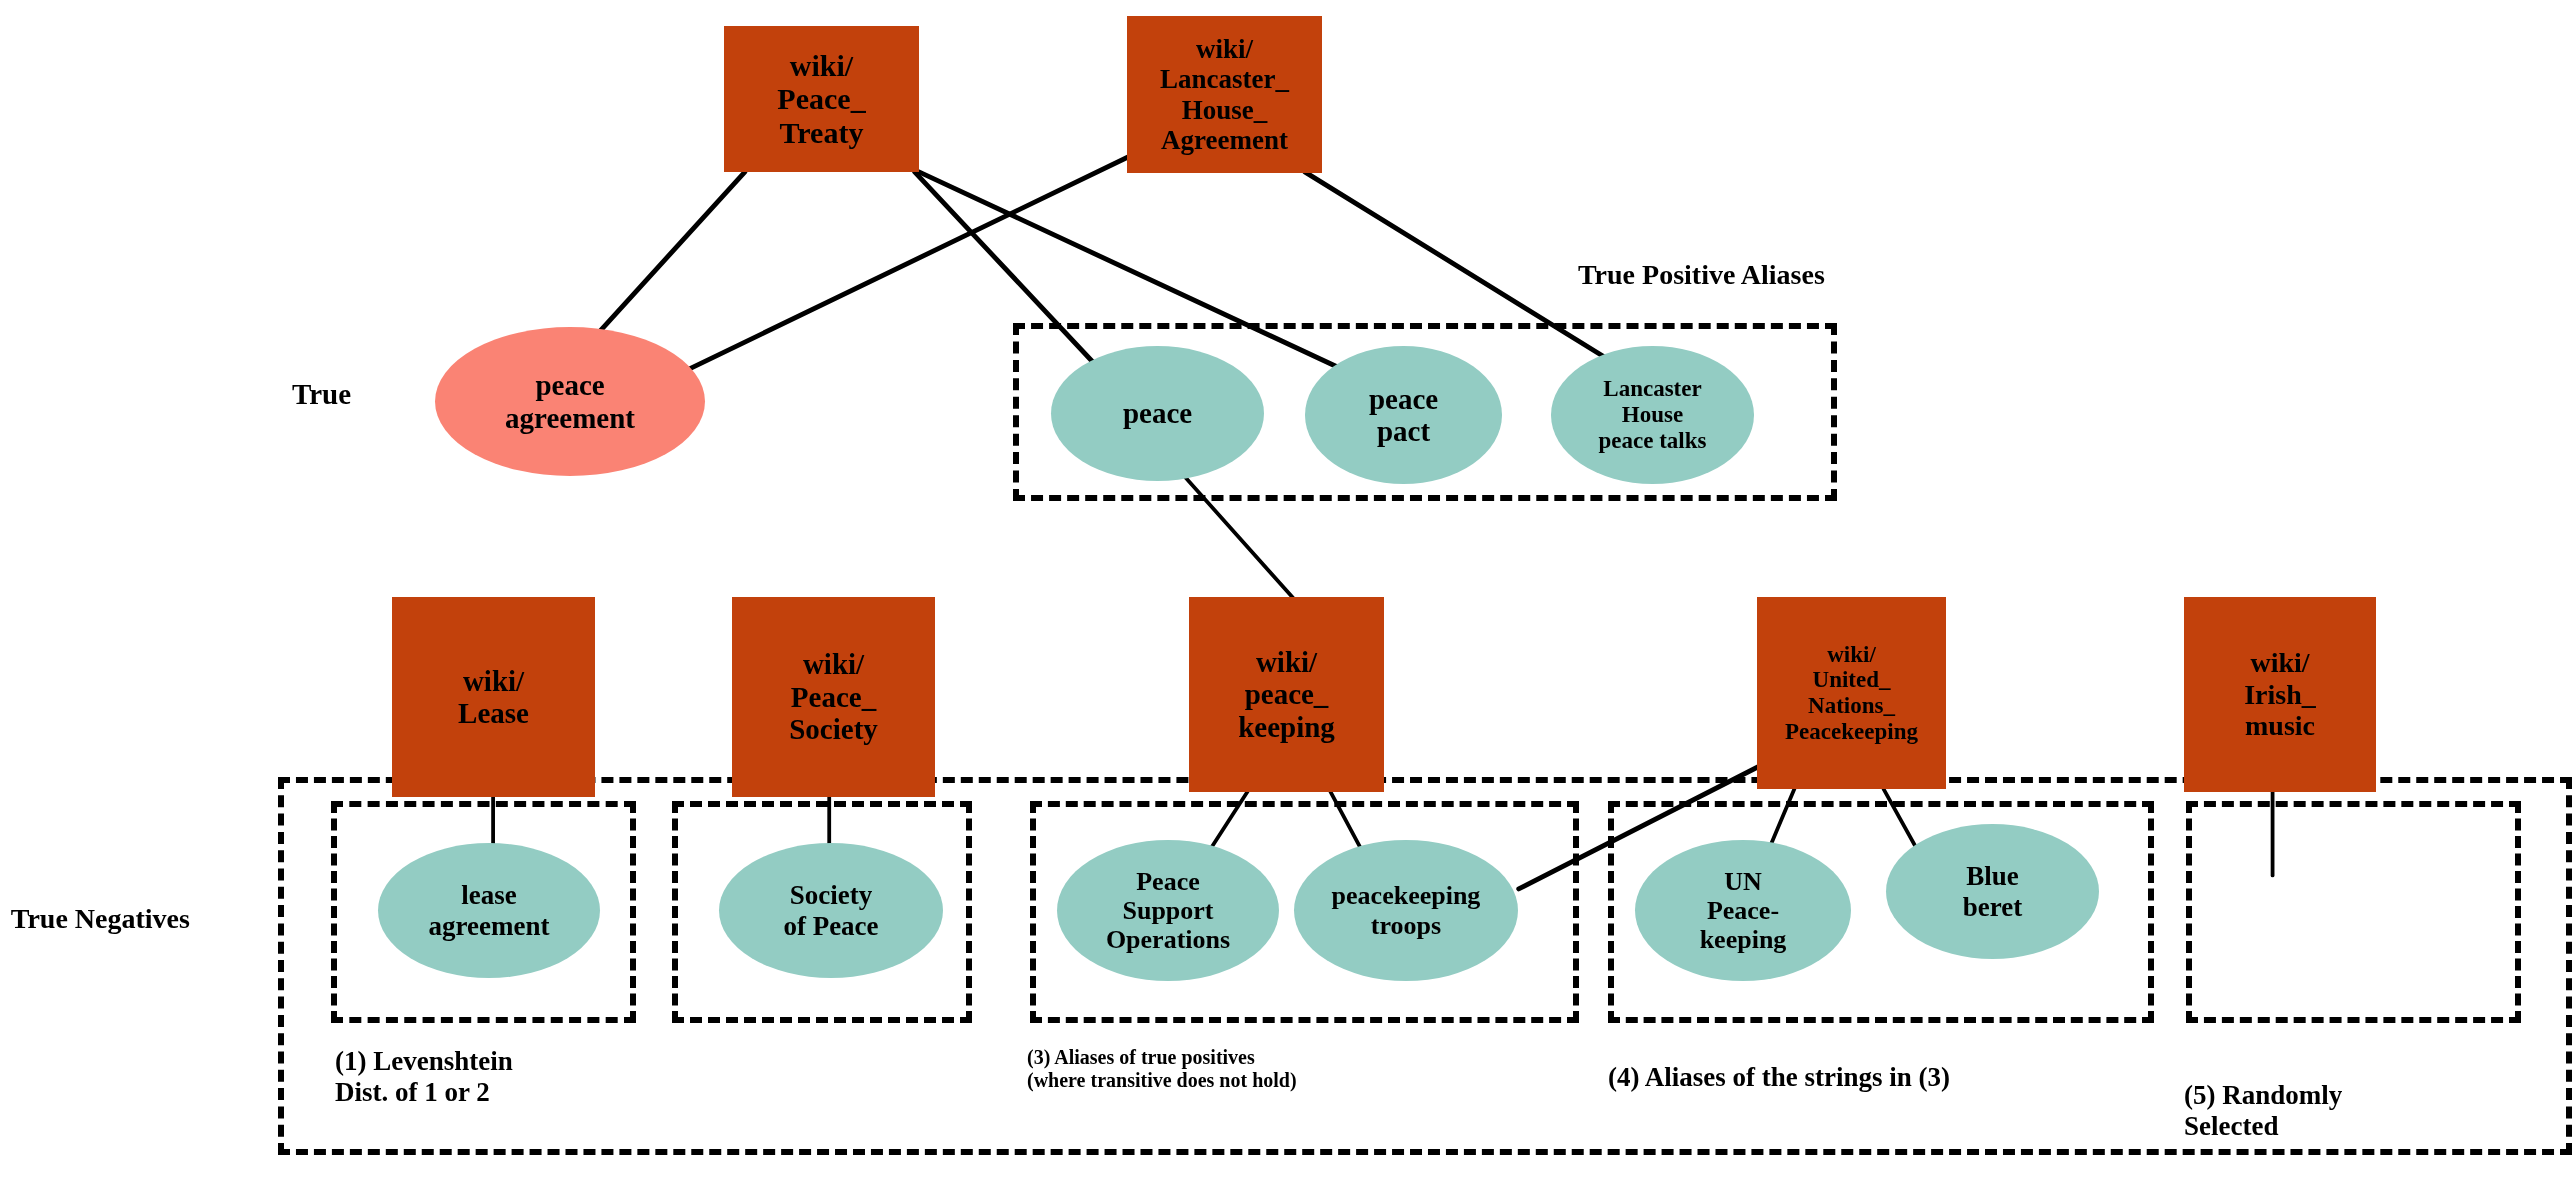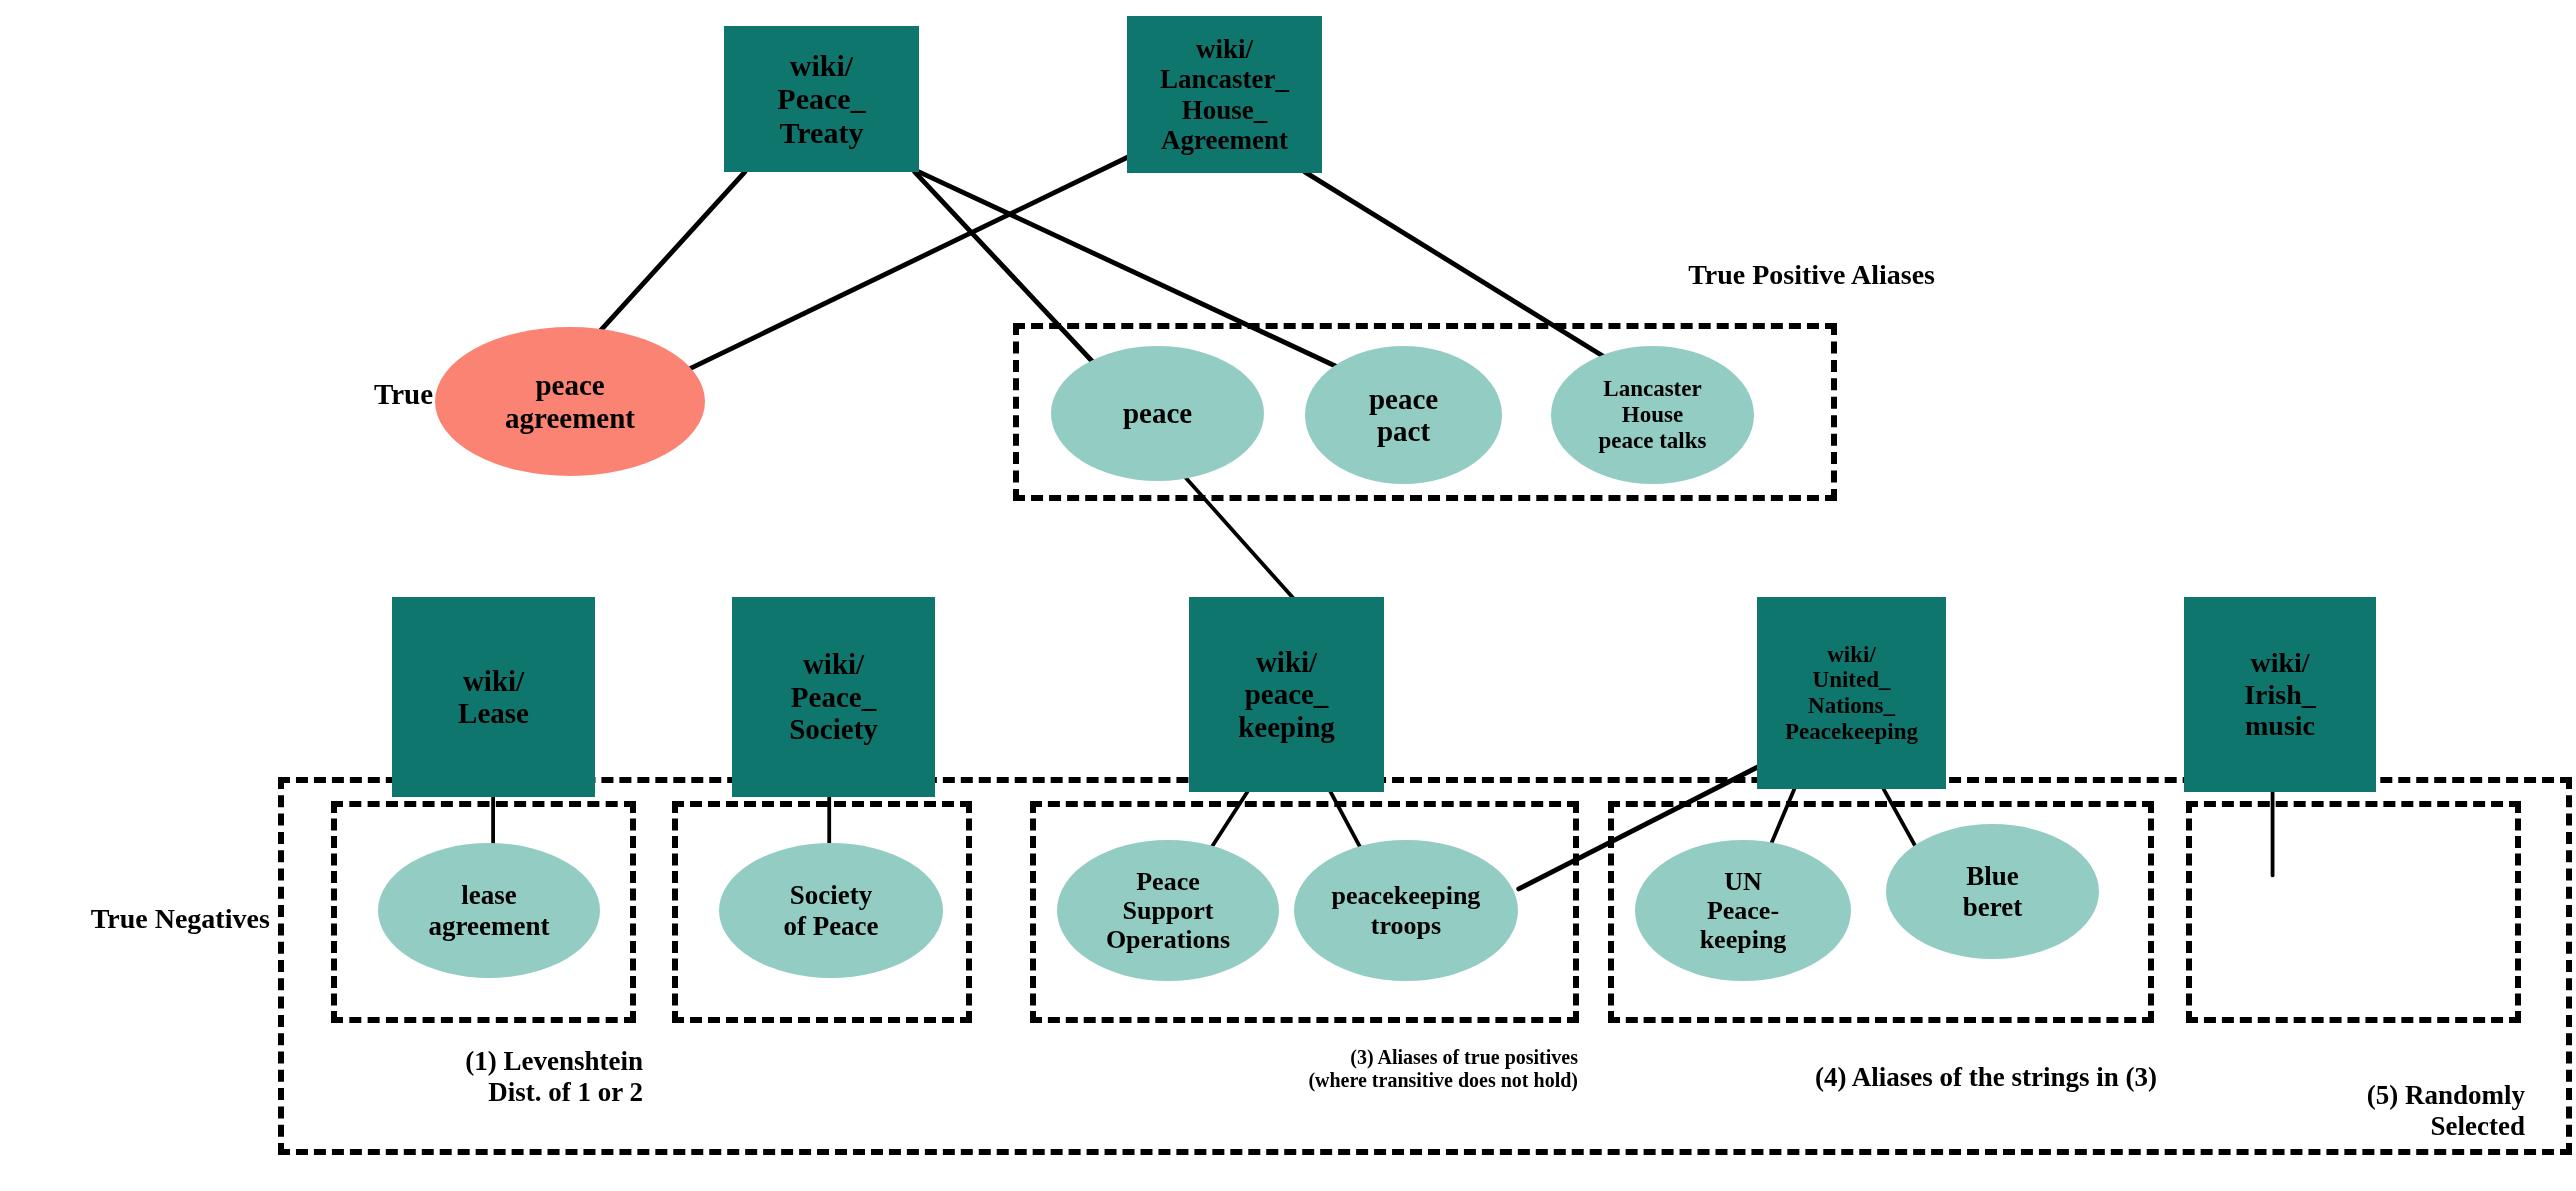--- a/index.html
+++ b/index.html
@@ -35,21 +35,21 @@
     justify-content: center;
     text-align: center;
     font-weight: bold;
     color: #000000;
     line-height: 1.12;
     box-sizing: border-box;
     white-space: pre-line;
     z-index: 5;
   }
   .node.doc {
-    background: #0f766e;
+    background: #c2410c;
     border: 0;
   }
   .node.alias {
     background: #93CCC3;
     border-radius: 50%;
   }
   .node.query {
     background: #FA8374;
     border-radius: 50%;
   }
@@ -64,21 +64,21 @@
   }
   .group-box.outer {
     border-width: 6.5px;
   }
 
   
   .label {
     position: absolute;
     font-weight: bold;
     color: #000000;
-    text-align: right;
+    text-align: left;
     line-height: 1.16;
     white-space: pre-line;
     z-index: 6;
   }
 </style>
 </head>
 <body>
 
 <div id="canvas">
 

